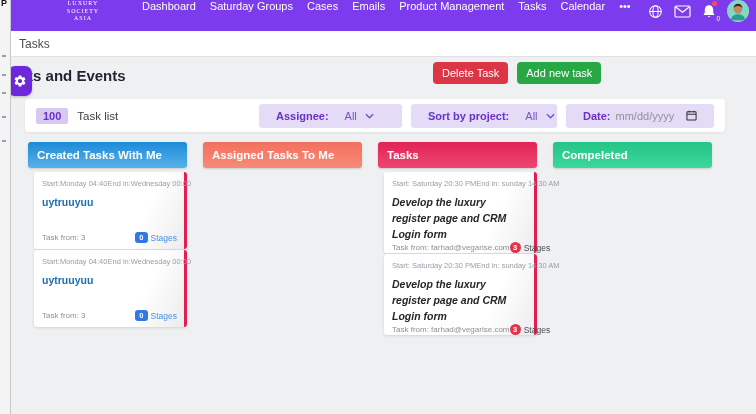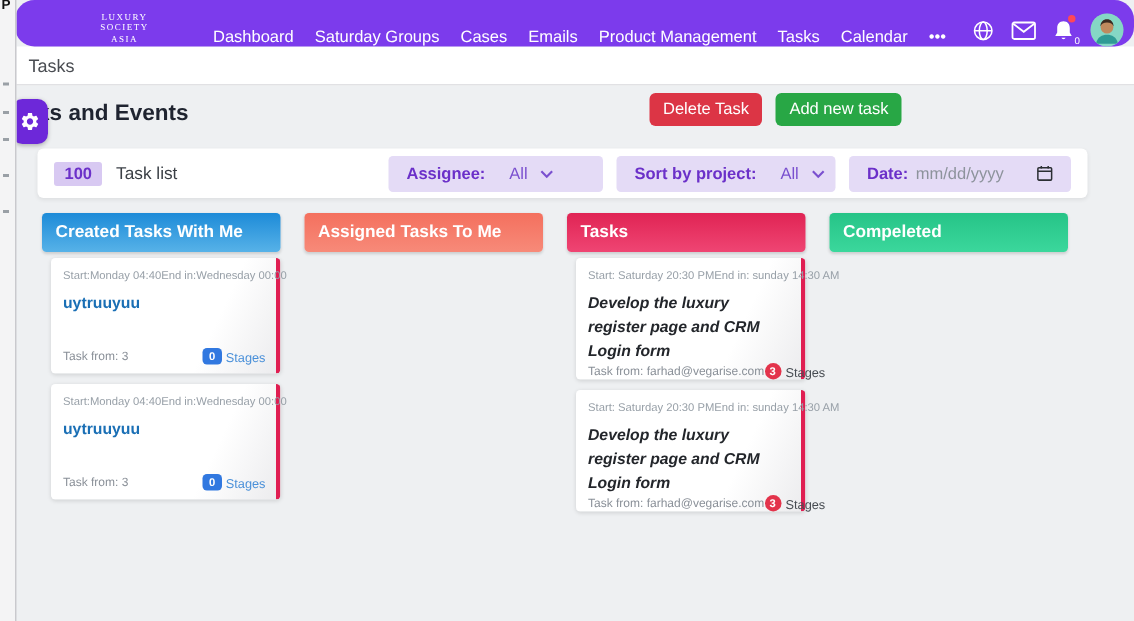--- a/index.html
+++ b/index.html
@@ -8,21 +8,21 @@
     background:#eef0f2;font-family:"Liberation Sans",sans-serif;
     -webkit-font-smoothing:antialiased;
   }
   
   .left-strip{position:absolute;left:0;top:0;width:10px;height:414px;
     background:#f4f4f5;border-right:1px solid #c9c9cd;z-index:50;}
   .edge-frag{position:absolute;left:1px;font-size:9px;font-weight:bold;color:#111;}
   .edge-mark{position:absolute;left:2px;width:4px;height:2px;background:#9aa0a6;}
   
   .navbar{position:absolute;left:10px;top:0;width:746px;height:31px;
-    background:#7c3bec;display:flex;align-items:flex-end;z-index:10;border-radius:13px;}
+    background:#7c3bec;display:flex;align-items:flex-start;z-index:10;}
   .logo{margin-left:50px;width:46px;text-align:center;color:#fff;
     font-family:"Liberation Serif",serif;font-size:6px;line-height:1.25;
     letter-spacing:1px;white-space:nowrap;}
   .nav-items{display:flex;align-items:center;gap:14px;margin-left:36px;}
   .nav-item{color:#fff;font-size:11px;cursor:pointer;white-space:nowrap;}
   .nav-right{margin-left:auto;display:flex;align-items:center;gap:11px;margin-right:7px;}
   .nav-icon{position:relative;display:flex;align-items:center;justify-content:center;cursor:pointer;}
   .bell-dot{position:absolute;top:-3px;right:-1px;width:5px;height:5px;border-radius:50%;background:#ff4757;}
   .bell-count{position:absolute;bottom:-3px;right:-4px;font-size:6.5px;color:#fff;}
   .avatar{width:22px;height:22px;border-radius:50%;overflow:hidden;background:#85d7c5;}
@@ -44,40 +44,40 @@
   .btn-delete{background:#dc3545;}
   
   .filter-panel{position:absolute;left:25px;top:99px;width:700px;height:33px;background:#fff;
     border-radius:4px;box-shadow:0 1px 3px rgba(0,0,0,.07);display:flex;align-items:center;
     padding:0 11px;box-sizing:border-box;}
   .count-badge{background:#d8c9f2;color:#6b30c9;font-size:11px;font-weight:bold;
     padding:2px 7px;border-radius:2px;}
   .tasklist-label{font-size:11.5px;color:#3a3f45;margin-left:9px;}
   .filter-spacer{flex:1;}
   .filter-box{height:24px;background:#e4dbf6;border-radius:3px;display:flex;align-items:center;
-    padding:0 12px;box-sizing:border-box;margin-left:9px;font-size:11px;cursor:pointer;}
+    padding:0 17px;box-sizing:border-box;margin-left:9px;font-size:11px;cursor:pointer;}
   .filter-label{font-weight:bold;color:#6b30c9;white-space:nowrap;}
   .filter-value{color:#7a50cf;margin-left:16px;white-space:nowrap;}
   .chev{margin-left:8px;display:flex;}
   .box-assignee{width:143px;}
   .box-sort{width:146px;align-items:center;}
   .box-date{width:148px;}
   .date-placeholder{color:#8d939c;margin-left:5px;white-space:nowrap;}
   .cal-icon{margin-left:auto;display:flex;}
   
   .board{position:absolute;left:28px;top:142px;display:grid;
     grid-template-columns:repeat(4,159px);column-gap:16px;}
   .col-header{height:26px;border-radius:3px;color:#fff;font-weight:bold;font-size:11.5px;
     line-height:26px;padding-left:9px;box-sizing:border-box;box-shadow:0 1px 2px rgba(0,0,0,.15);
     white-space:nowrap;overflow:hidden;}
   .col-blue  {background:linear-gradient(180deg,#1d8bd8,#57b2e8);}
   .col-salmon{background:linear-gradient(180deg,#f4705e,#f78a79);}
   .col-crimson{background:linear-gradient(180deg,#e02454,#ef4573);}
   .col-green {background:linear-gradient(180deg,#26c487,#3bd79c);}
-  .cards{margin-top:4px;display:flex;flex-direction:column;gap:7px;padding-left:6px;}
+  .cards{margin-top:4px;display:flex;flex-direction:column;gap:1px;padding-left:6px;}
   .card{position:relative;background:linear-gradient(115deg,#ffffff 70%,#ececee);
     border-right:3px solid #e01e52;border-radius:3px;box-shadow:0 1px 3px rgba(0,0,0,.13);
     padding:7px 7px 6px 8px;box-sizing:border-box;display:flex;flex-direction:column;cursor:pointer;}
   .card-sm{height:77px;}
   .card-lg{height:81px;}
   .card-meta{display:flex;justify-content:space-between;font-size:7.5px;color:#98a0a8;white-space:nowrap;}
   .card-title{margin-top:7px;font-size:10.5px;font-weight:bold;line-height:1.5;}
   .title-blue{color:#1a6fb5;}
   .title-dark{color:#23262b;font-style:italic;}
   .card-footer{margin-top:auto;display:flex;justify-content:space-between;align-items:center;

